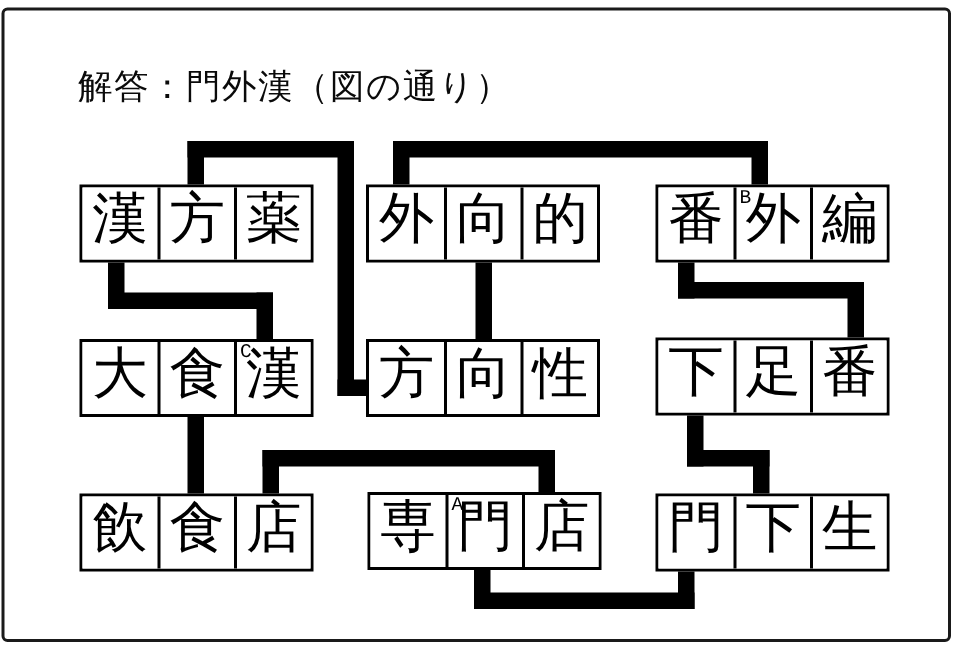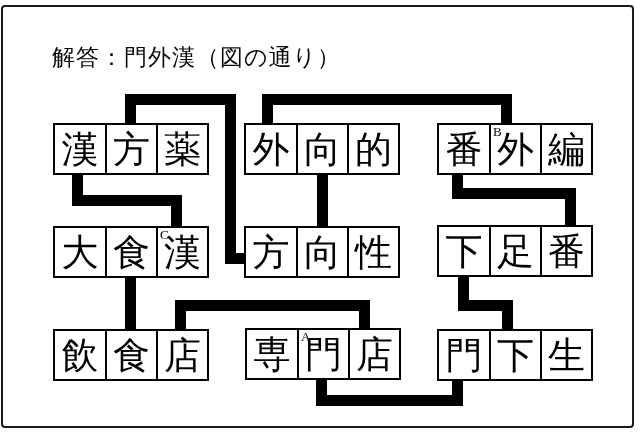--- a/index.html
+++ b/index.html
@@ -1,18 +1,18 @@
 <!DOCTYPE html>
 <html><head>
 <meta charset="utf-8">
 <style>
   html,body{margin:0;padding:0;background:#fff;}
   .canvas{
     position:relative;width:640px;height:435px;background:#ffffff;overflow:hidden;
-    font-family:Liberation Serif, serif;
+    font-family:Liberation Mono, monospace;
   }
   .frame{
     position:absolute;left:1px;top:5px;width:633px;height:423px;
     border:2.5px solid #1a1a1a;border-radius:4px;box-sizing:border-box;
   }
   .title{
     position:absolute;left:52px;top:42px;font-size:23px;color:#0a0a0a;
     letter-spacing:1px;white-space:nowrap;font-weight:500;
   }
   .connectors{position:absolute;left:0;top:0;width:100%;height:100%;}

